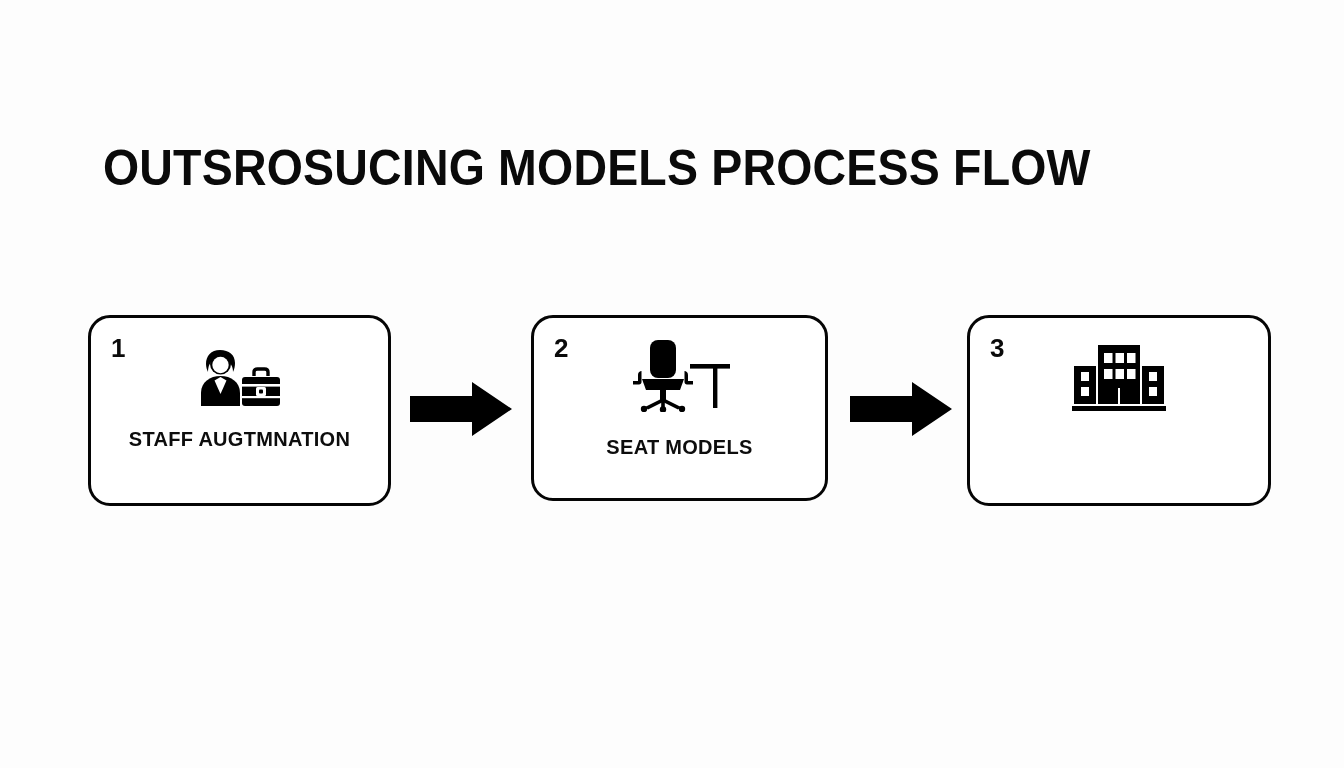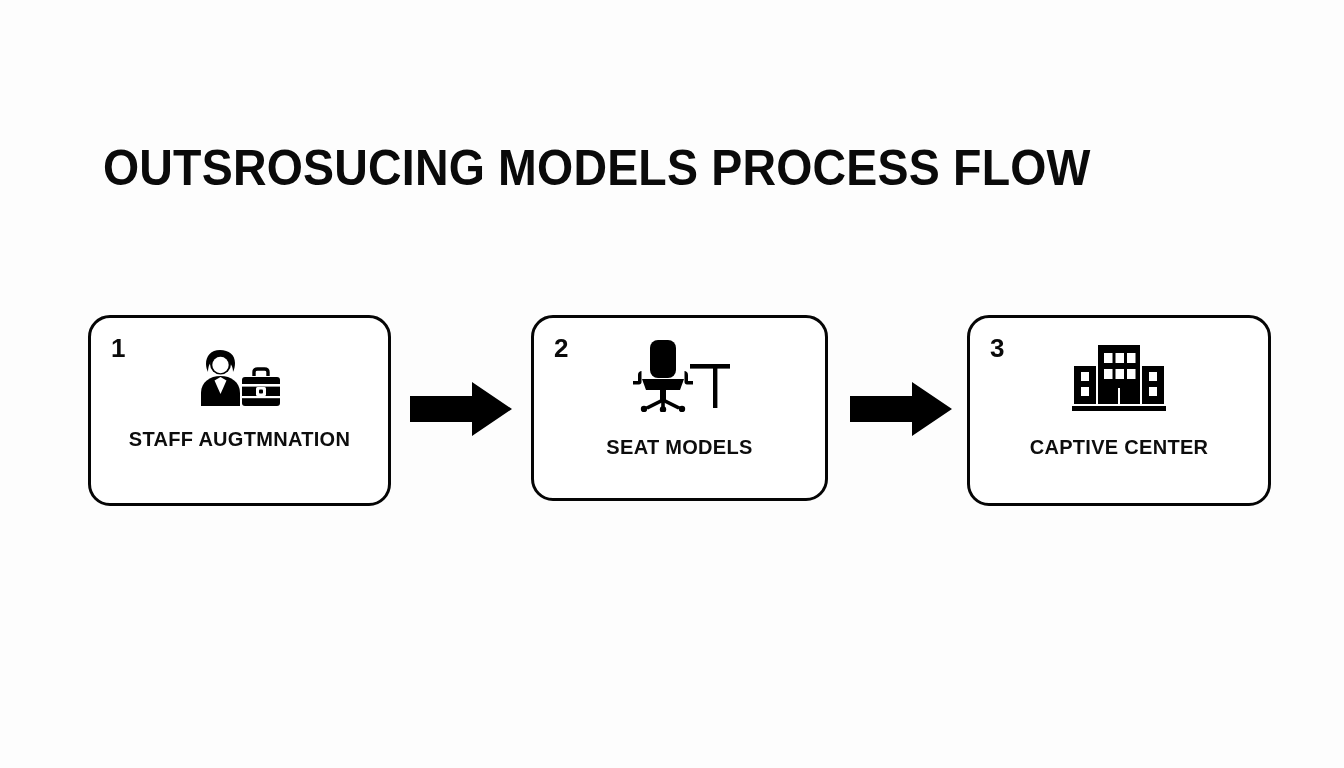--- a/index.html
+++ b/index.html
@@ -202,16 +202,15 @@
         <rect x="55" y="27" width="8.5" height="10" fill="#fff"></rect>
 
         <rect x="36" y="46" width="22" height="16" fill="#fff"></rect>
         <rect x="36" y="46" width="10" height="16" fill="#000"></rect>
         <rect x="48" y="46" width="10" height="16" fill="#000"></rect>
 
         <rect x="0" y="64" width="94" height="5" fill="#000"></rect>
       </svg>
     </div>
 
-    <div class="step-label">CAPTIVE CENTER</div>
   </div>
 
 </div>
 
 </body></html>

